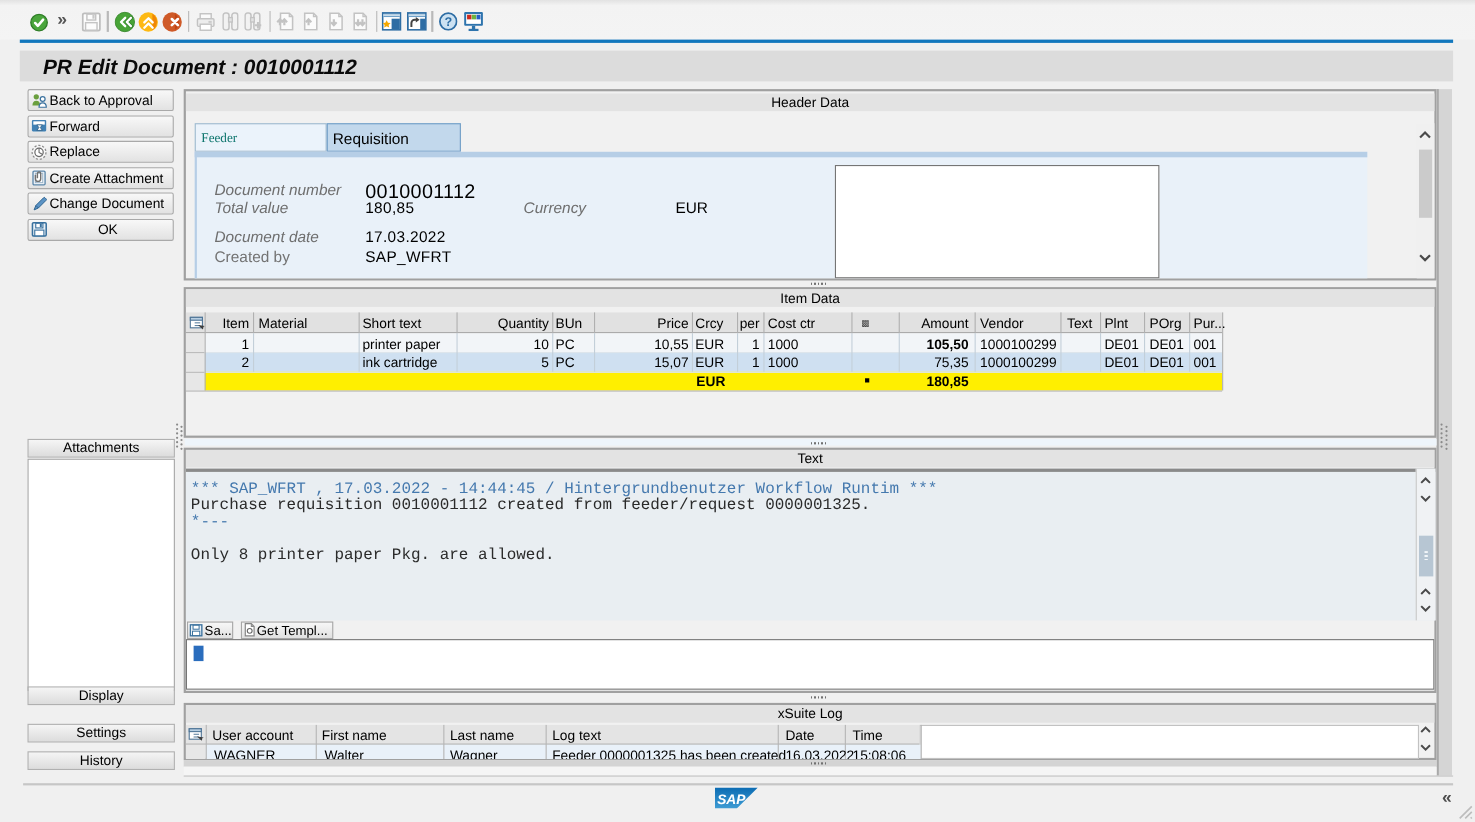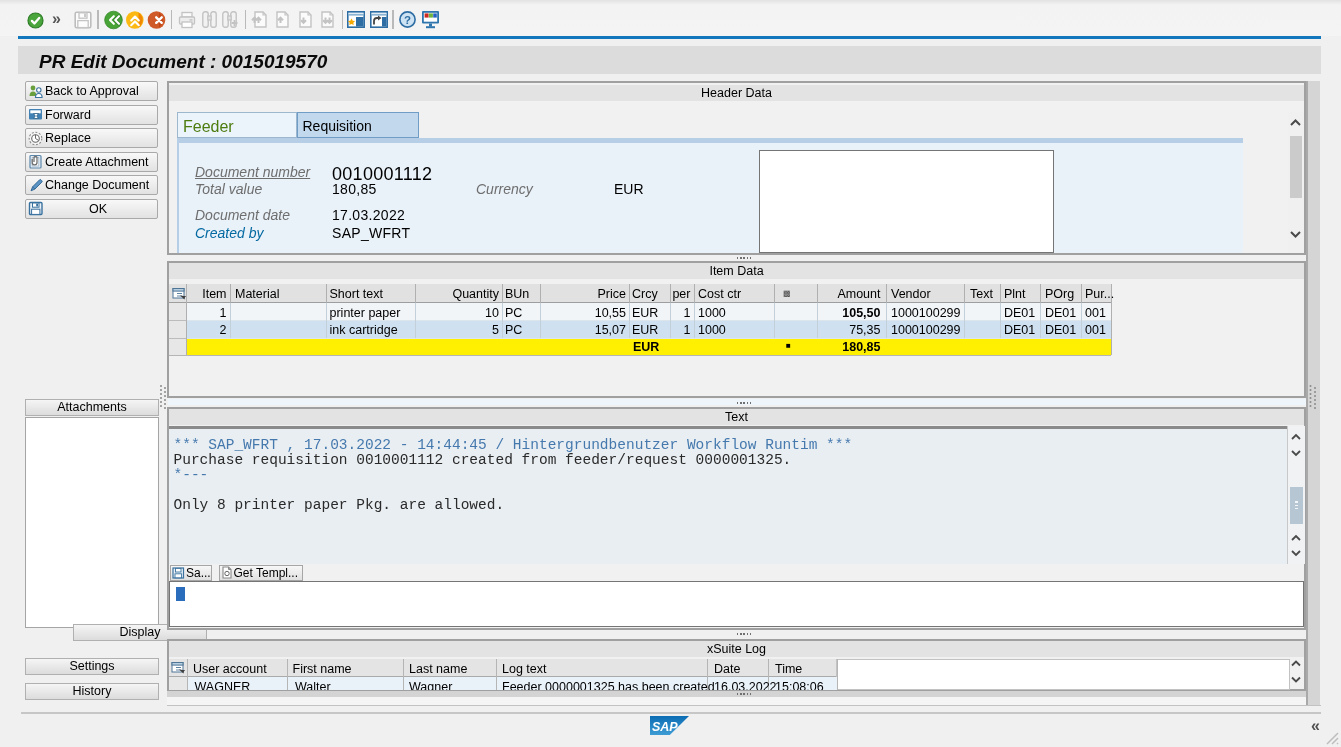--- a/index.html
+++ b/index.html
@@ -142,21 +142,21 @@
     <rect x="3.6" y="3.4" width="4" height="4.2" fill="#cc2a1e"></rect>
     <rect x="7.9" y="3.4" width="4" height="4.2" fill="#6db33f"></rect>
     <rect x="12.2" y="3.4" width="3.6" height="4.2" fill="#2660c4"></rect>
     <rect x="8" y="13.5" width="3" height="3" fill="#2e74ad"></rect>
     <rect x="5" y="16.2" width="9" height="2" fill="#2e74ad"></rect>
   </svg>
 </div>
 <div class="a" style="left:18px;top:36px;width:1303px;height:3px;background:#1277bd;"></div>
 
 <div class="a" style="left:18px;top:46px;width:1303px;height:28px;background:#dcdcdc;"></div>
-<div class="a" style="left:39px;top:51px;font-size:19px;font-weight:bold;font-style:italic;color:#0a0a0a;">PR Edit Document : 0015019570</div>
+<div class="a" style="left:39px;top:51px;font-size:19px;font-weight:bold;font-style:italic;color:#0a0a0a;">PR Edit Document : 0010001112</div>
 
 <div id="sidebar">
   <div class="sbtn" style="top:81px;">
     <svg width="16" height="15">
         <g>
       <circle cx="5" cy="4" r="2.4" fill="#6a9f3e"></circle>
       <path d="M1.5 12 q0-4.5 3.5-4.5 t3.5 4.5 z" fill="#6a9f3e"></path>
       <circle cx="10.8" cy="6" r="2.2" fill="#fff" stroke="#3b729f" stroke-width="1.1"></circle>
       <path d="M7.5 13.5 q0-4 3.3-4 t3.3 4 z" fill="#fff" stroke="#3b729f" stroke-width="1.1"></path>
     </g>
@@ -215,49 +215,49 @@
         <circle cx="2" cy="14" r="1"></circle>
         <circle cx="6" cy="16" r="1"></circle>
         <circle cx="2" cy="18" r="1"></circle>
         <circle cx="6" cy="20" r="1"></circle>
         <circle cx="2" cy="22" r="1"></circle>
         <circle cx="6" cy="24" r="1"></circle>
       </g>
   </svg>
   <div class="sbtn2" style="top:398.5px;">Attachments</div>
   <div class="a" style="left:25px;top:417px;width:134px;height:211px;background:#fff;border:1px solid #a5a5a5;box-sizing:border-box;"></div>
-  <div class="sbtn2" style="top:624px;margin-left:48px;">Display</div>
+  <div class="sbtn2" style="top:624px;">Display</div>
   <div class="sbtn2" style="top:657.5px;">Settings</div>
   <div class="sbtn2" style="top:683px;">History</div>
 </div>
 
 <div class="a" style="left:1306px;top:81px;width:14px;height:624px;background:#d5d5d5;border-left:2px solid #a9a9a9;box-sizing:border-box;"></div>
 
 <div class="sect" style="top:81px;height:174px;">
   <div class="stitle" style="top:2px;">Header Data</div>
 </div>
 <div id="headerdata">
 
   <div class="a" style="left:176.5px;top:111.5px;width:120.5px;height:26px;background:#ebf3fb;border:1px solid #9db8ce;box-sizing:border-box;"></div>
-  <div class="a" style="left:183px;top:118px;font-size:16px;color:#4d7c0f;">Feeder</div>
+  <div class="a" style="left:183px;top:118px;font-size:12px;color:#0f766e;font-family:Liberation Serif, serif;">Feeder</div>
   <div class="a" style="left:297px;top:111.5px;width:122px;height:26px;background:#c2d8ec;border:1px solid #6f9dc6;box-sizing:border-box;"></div>
   <div class="a" style="left:302.5px;top:118px;font-size:14px;color:#000;">Requisition</div>
 
   <div class="a" style="left:176.5px;top:137.5px;width:1066px;height:115px;background:#e9f1f9;border-left:2px solid #b6cee6;box-sizing:border-box;"></div>
   <div class="a" style="left:176.5px;top:137.5px;width:1066px;height:5.5px;background:#b6cee6;"></div>
 
-  <div class="a" style="left:195px;top:163.5px;font-size:14px;font-style:italic;color:#6e6e6e;text-decoration:underline;">Document number</div>
+  <div class="a" style="left:195px;top:163.5px;font-size:14px;font-style:italic;color:#6e6e6e;">Document number</div>
   <div class="a" style="left:332px;top:163.5px;font-size:18px;letter-spacing:0.3px;color:#000;">0010001112</div>
   <div class="a" style="left:195px;top:180.5px;font-size:14px;font-style:italic;color:#6e6e6e;">Total value</div>
   <div class="a" style="left:332px;top:180.5px;font-size:14px;letter-spacing:0.3px;color:#000;">180,85</div>
   <div class="a" style="left:476px;top:180.5px;font-size:14px;font-style:italic;color:#6e6e6e;">Currency</div>
   <div class="a" style="left:614px;top:180.5px;font-size:14px;color:#000;">EUR</div>
   <div class="a" style="left:195px;top:206.5px;font-size:14px;font-style:italic;color:#6e6e6e;">Document date</div>
   <div class="a" style="left:332px;top:206.5px;font-size:14px;letter-spacing:0.3px;color:#000;">17.03.2022</div>
-  <div class="a" style="left:195px;top:224.5px;font-size:14px;font-style:italic;color:#0369a1;">Created by</div>
+  <div class="a" style="left:195px;top:224.5px;font-size:14px;color:#737373;">Created by</div>
   <div class="a" style="left:332px;top:224.5px;font-size:14px;letter-spacing:0.3px;color:#000;">SAP_WFRT</div>
 
   <div class="a" style="left:759px;top:150px;width:295px;height:103px;background:#fff;border:1px solid #757575;box-sizing:border-box;"></div>
 
   <div class="a" style="left:1287.5px;top:111.5px;width:16.5px;height:141px;background:#f0f0f0;"></div>
   <svg class="a" style="left:1289px;top:118px;" width="13" height="10">
       <path d="M2 7 L6.5 2.5 L11 7" stroke="#4a4a4a" stroke-width="2" fill="none"></path>
     </svg>
   <div class="a" style="left:1289.5px;top:136px;width:12.5px;height:62px;background:#cbcbcb;"></div>
   <svg class="a" style="left:1289px;top:229px;" width="13" height="10">

